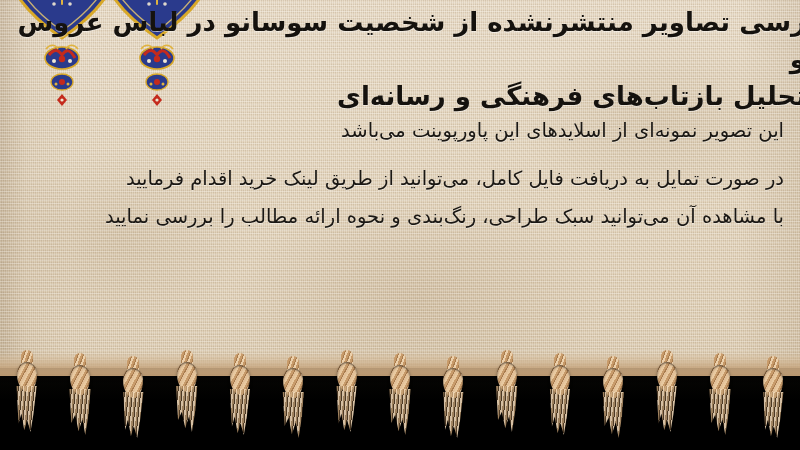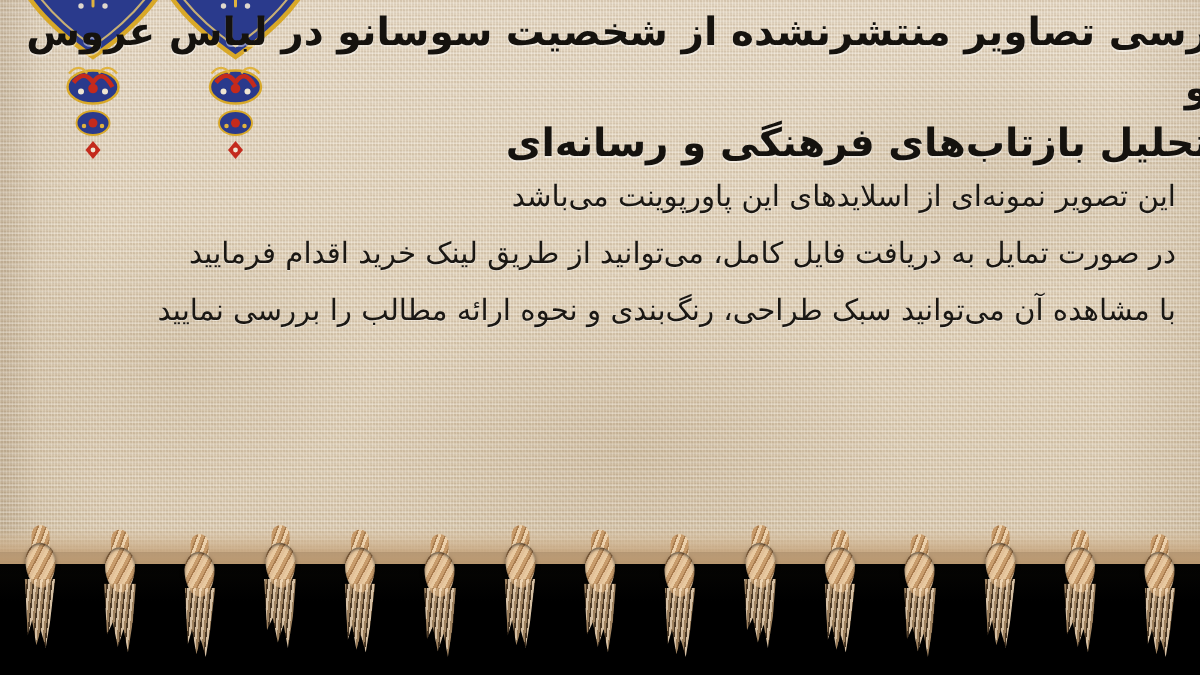--- a/index.html
+++ b/index.html
@@ -61,21 +61,21 @@
   }
   .title .l2{display:block;}
   .body-text{
     position:absolute;right:16px;top:112px;width:770px;
     text-align:right;color:#1a1713;
     font-family:"DejaVu Sans", sans-serif;
     font-weight:400;font-size:19.5px;line-height:1.95;
     text-shadow:0 1px 0 rgba(255,255,255,.4);
   }
   .body-text p{margin:0;white-space:nowrap;}
-  .body-text p.first{}
+  .body-text p.first{margin-bottom:10px;}
 
   
   #fringe-band{
     position:absolute;left:0;top:352px;width:800px;height:98px;
   }
   #fringe-top-edge{
     position:absolute;left:0;top:0;width:800px;height:24px;
     background:linear-gradient(180deg,
        rgba(214,190,158,0) 0%,
        rgba(208,180,144,.55) 35%,

